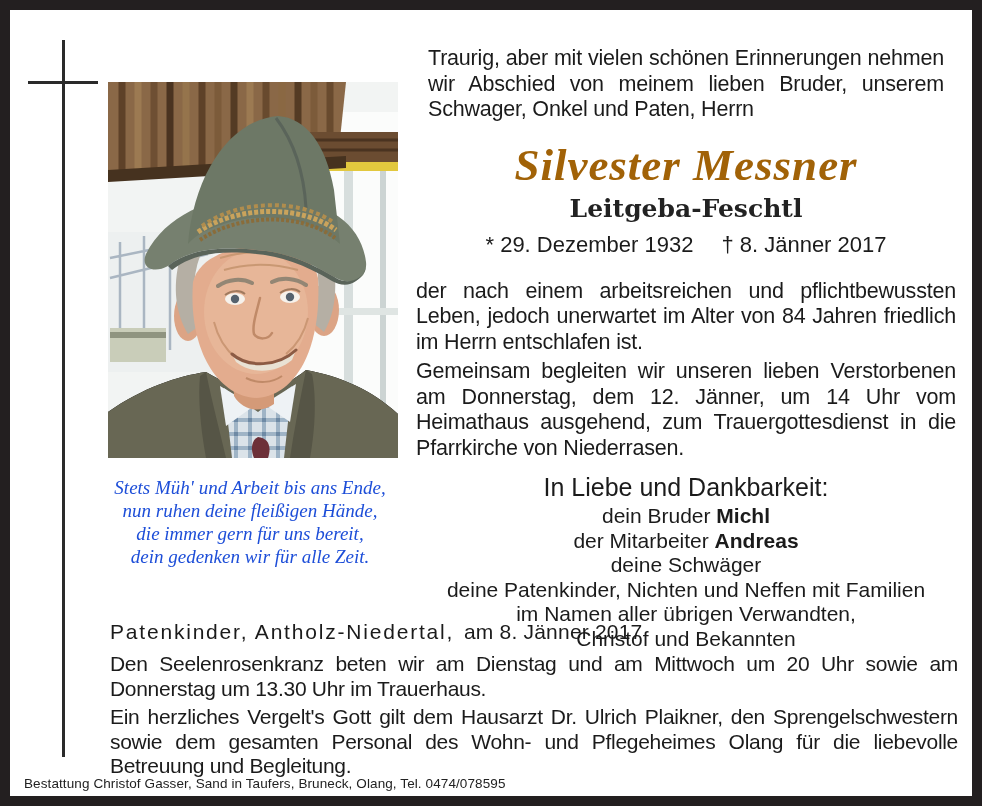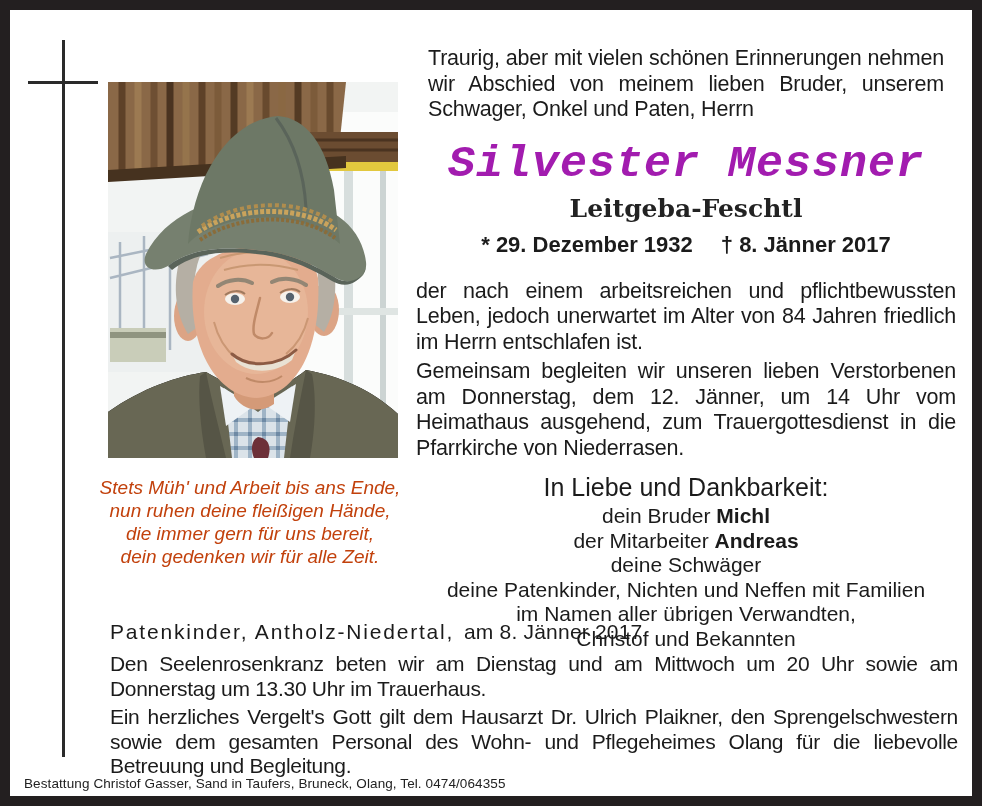--- a/index.html
+++ b/index.html
@@ -10,34 +10,34 @@
   .inner{position:absolute;left:10px;top:10px;width:962px;height:786px;background:#ffffff;}
   
   .cross-v{position:absolute;left:52px;top:30px;width:3px;height:717px;background:#2a2a2a;}
   .cross-h{position:absolute;left:18px;top:71px;width:70px;height:3px;background:#2a2a2a;}
   
   .photo{position:absolute;left:98px;top:72px;width:290px;height:376px;overflow:hidden;}
   .photo svg{display:block;width:100%;height:100%;}
   
   .poem{
     position:absolute;left:64px;top:466px;width:352px;text-align:center;
-    font-family:Liberation Sans, sans-serif;font-style:italic;font-size:19px;line-height:23px;color:#c2410c;
+    font-family:Liberation Serif, serif;font-style:italic;font-size:19px;line-height:23px;color:#1d4ed8;
   }
   
   .rcol{position:absolute;left:402px;top:20px;width:548px;}
   .intro{font-size:21.5px;line-height:25.5px;text-align:justify;letter-spacing:-0.2px;margin:16px;}
   .name{
-    text-align:center;font-family:Liberation Mono, monospace;font-style:italic;font-weight:700;
-    font-size:45px;line-height:52px;margin-top:12px;letter-spacing:1px;color:#a21caf;
+    text-align:center;font-family:Liberation Serif, serif;font-style:italic;font-weight:700;
+    font-size:45px;line-height:52px;margin-top:12px;letter-spacing:1px;color:#a16207;
   }
   .nick{
     text-align:center;font-family:"DejaVu Serif",serif;font-weight:700;
     font-size:25px;line-height:30px;margin-top:3px;color:#222;
   }
-  .dates{text-align:center;font-weight:bold;font-size:22px;line-height:26px;margin-top:8px;}
+  .dates{text-align:center;font-weight:normal;font-size:22px;line-height:26px;margin-top:8px;}
   .dates .gap{display:inline-block;width:28px;}
   .bodyp{font-size:21.5px;line-height:25.5px;text-align:justify;letter-spacing:-0.2px;margin:4px;}
   .bodyp.first{margin-top:21px;}
   .tribute-head{text-align:center;font-size:25px;line-height:25px;margin-top:14px;}
   .mourners{text-align:center;font-size:21px;line-height:24.5px;margin-top:4px;}
   .mourners b{font-weight:bold;}
   
   .closing{position:absolute;left:100px;top:609px;width:848px;}
   .placedate{font-size:21px;line-height:26px;}
   .placedate .place{letter-spacing:1.8px;}
@@ -184,16 +184,16 @@
 
     <div class="closing">
       <div class="placedate">
         <span class="place">Patenkinder, Antholz-Niedertal,</span>
         <span class="pdate">am 8. Jänner 2017</span>
       </div>
       <p class="closep rosary">Den Seelenrosenkranz beten wir am Dienstag und am Mittwoch um 20 Uhr sowie am Donnerstag um 13.30 Uhr im Trauerhaus.</p>
       <p class="closep thanks">Ein herzliches Vergelt's Gott gilt dem Hausarzt Dr. Ulrich Plaikner, den Sprengel­schwestern sowie dem gesamten Personal des Wohn- und Pflegeheimes Olang für die liebevolle Betreuung und Begleitung.</p>
     </div>
 
-    <div class="footer">Bestattung Christof Gasser, Sand in Taufers, Bruneck, Olang, Tel. 0474/064355</div>
+    <div class="footer">Bestattung Christof Gasser, Sand in Taufers, Bruneck, Olang, Tel. 0474/078595</div>
 
   </div>
 </div>
 
 </body></html>

